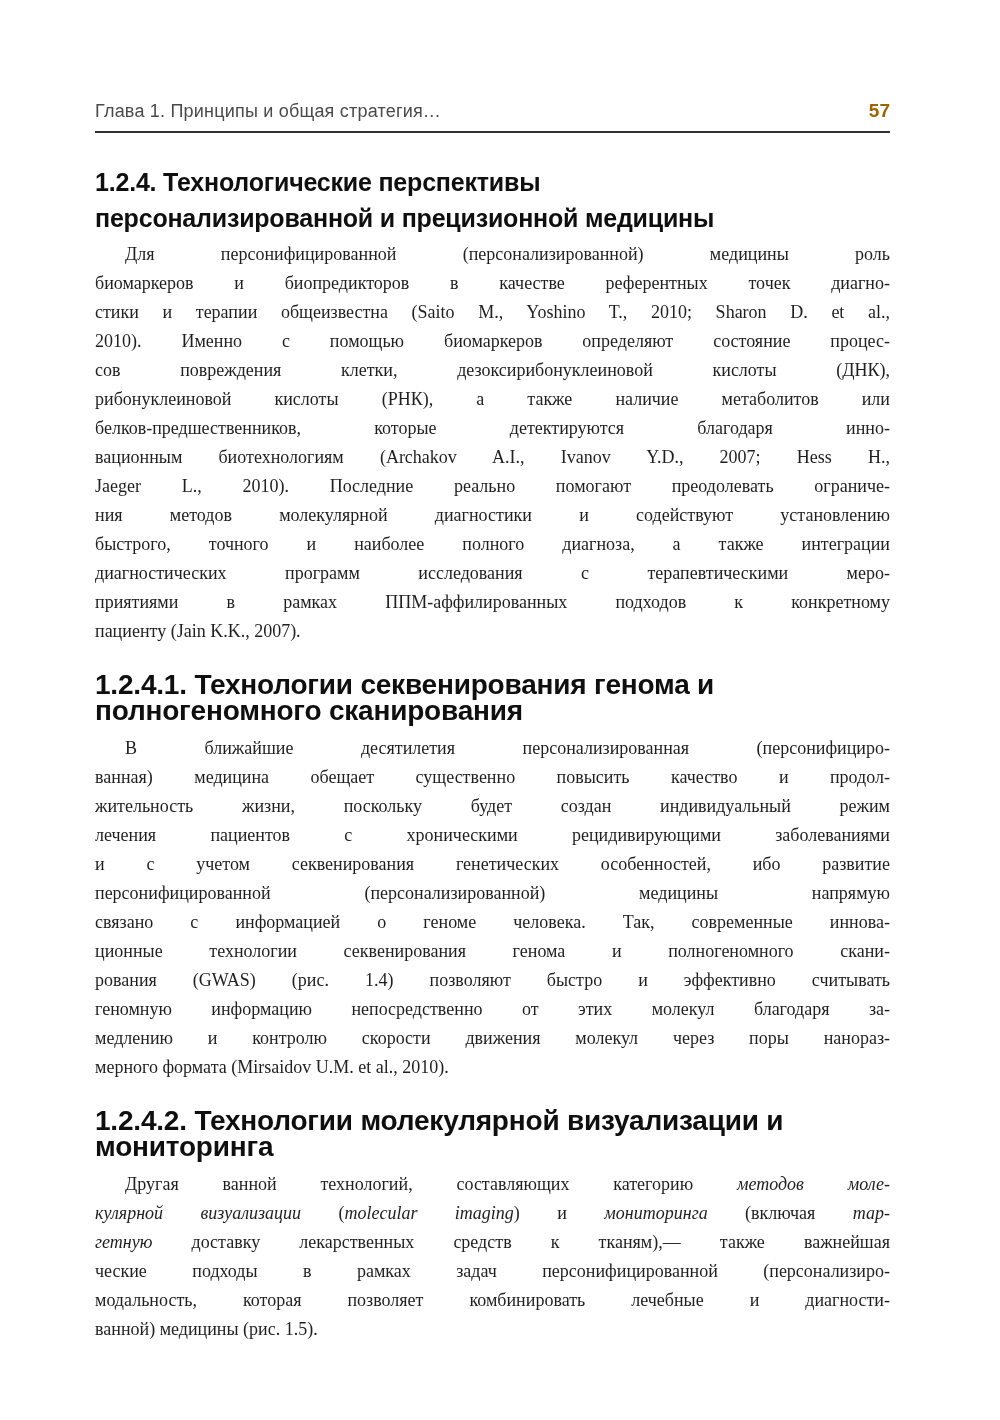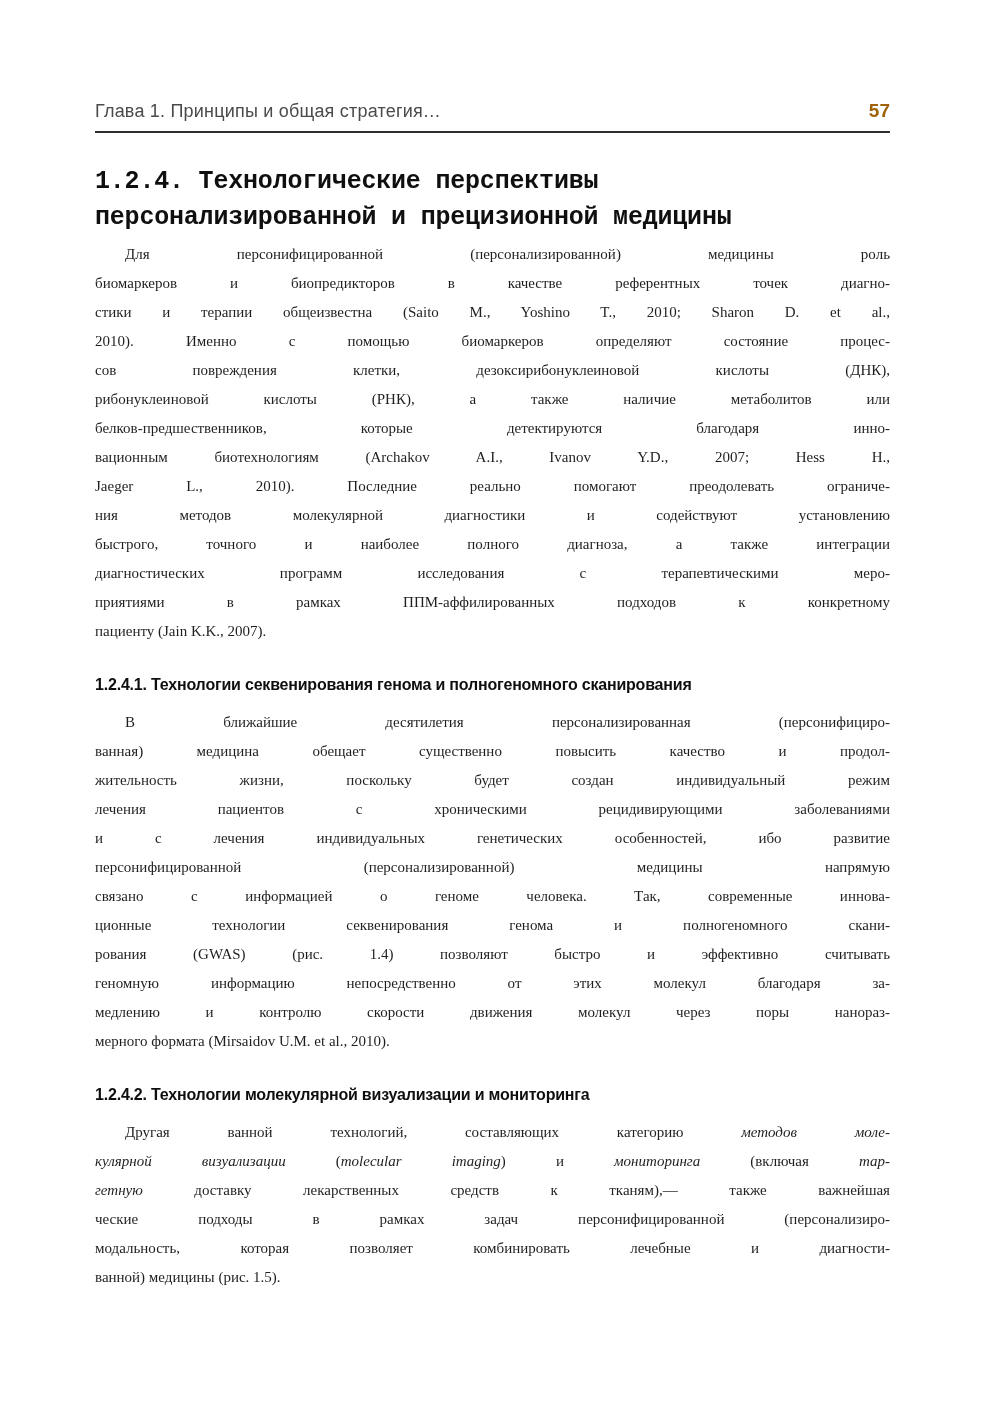--- a/index.html
+++ b/index.html
@@ -34,40 +34,40 @@
     color: #4a4a4a;
     letter-spacing: 0.2px;
   }
   .running-header .pagenum {
     font-size: 19px;
     font-weight: 700;
     color: #a16207;
   }
   .main-heading {
     margin-top: 31px;
-    font-family: Liberation Mono, monospace;
+    font-family: Liberation Sans, sans-serif;
     font-weight: 700;
     font-size: 25px;
     line-height: 36px;
     color: #0f0f0f;
     letter-spacing: -0.2px;
   }
   .subheading {
     margin-top: 26px;
     margin-bottom: 10px;
     font-family: "Liberation Sans", "DejaVu Sans", sans-serif;
     font-weight: 700;
-    font-size: 16px;
+    font-size: 28px;
     line-height: 26px;
     color: #0f0f0f;
     letter-spacing: -0.2px;
   }
   .paragraph { margin: 4px 0 0 0; }
   .line {
-    font-size: 15px;
+    font-size: 18px;
     line-height: 29px;
     text-align: justify;
     text-align-last: justify;
     white-space: nowrap;
   }
   .line.last {
     text-align-last: left;
   }
   .line.first { padding-left: 30px; }
   .italic { font-style: italic; }
@@ -104,21 +104,21 @@
           <div class="line"><span>диагностических программ исследования с терапевтическими меро-</span></div>
           <div class="line"><span>приятиями в рамках ППМ-аффилированных подходов к конкретному</span></div>
           <div class="line last"><span>пациенту (Jain K.K., 2007).</span></div>
         </div>
         <div class="subheading">1.2.4.1. Технологии секвенирования генома и полногеномного сканирования</div>
         <div class="paragraph">
           <div class="line first"><span>В ближайшие десятилетия персонализированная (персонифициро-</span></div>
           <div class="line"><span>ванная) медицина обещает существенно повысить качество и продол-</span></div>
           <div class="line"><span>жительность жизни, поскольку будет создан индивидуальный режим</span></div>
           <div class="line"><span>лечения пациентов с хроническими рецидивирующими заболеваниями</span></div>
-          <div class="line"><span>и с лечения индивидуальных генетических особенностей, ибо развитие</span></div>
+          <div class="line"><span>и с учетом секвенирования генетических особенностей, ибо развитие</span></div>
           <div class="line"><span>персонифицированной (персонализированной) медицины напрямую</span></div>
           <div class="line"><span>связано с информацией о геноме человека. Так, современные иннова-</span></div>
           <div class="line"><span>ционные технологии секвенирования генома и полногеномного скани-</span></div>
           <div class="line"><span>рования (GWAS) (рис. 1.4) позволяют быстро и эффективно считывать</span></div>
           <div class="line"><span>геномную информацию непосредственно от этих молекул благодаря за-</span></div>
           <div class="line"><span>медлению и контролю скорости движения молекул через поры нанораз-</span></div>
           <div class="line last"><span>мерного формата (Mirsaidov U.M. et al., 2010).</span></div>
         </div>
         <div class="subheading">1.2.4.2. Технологии молекулярной визуализации и мониторинга</div>
         <div class="paragraph">

